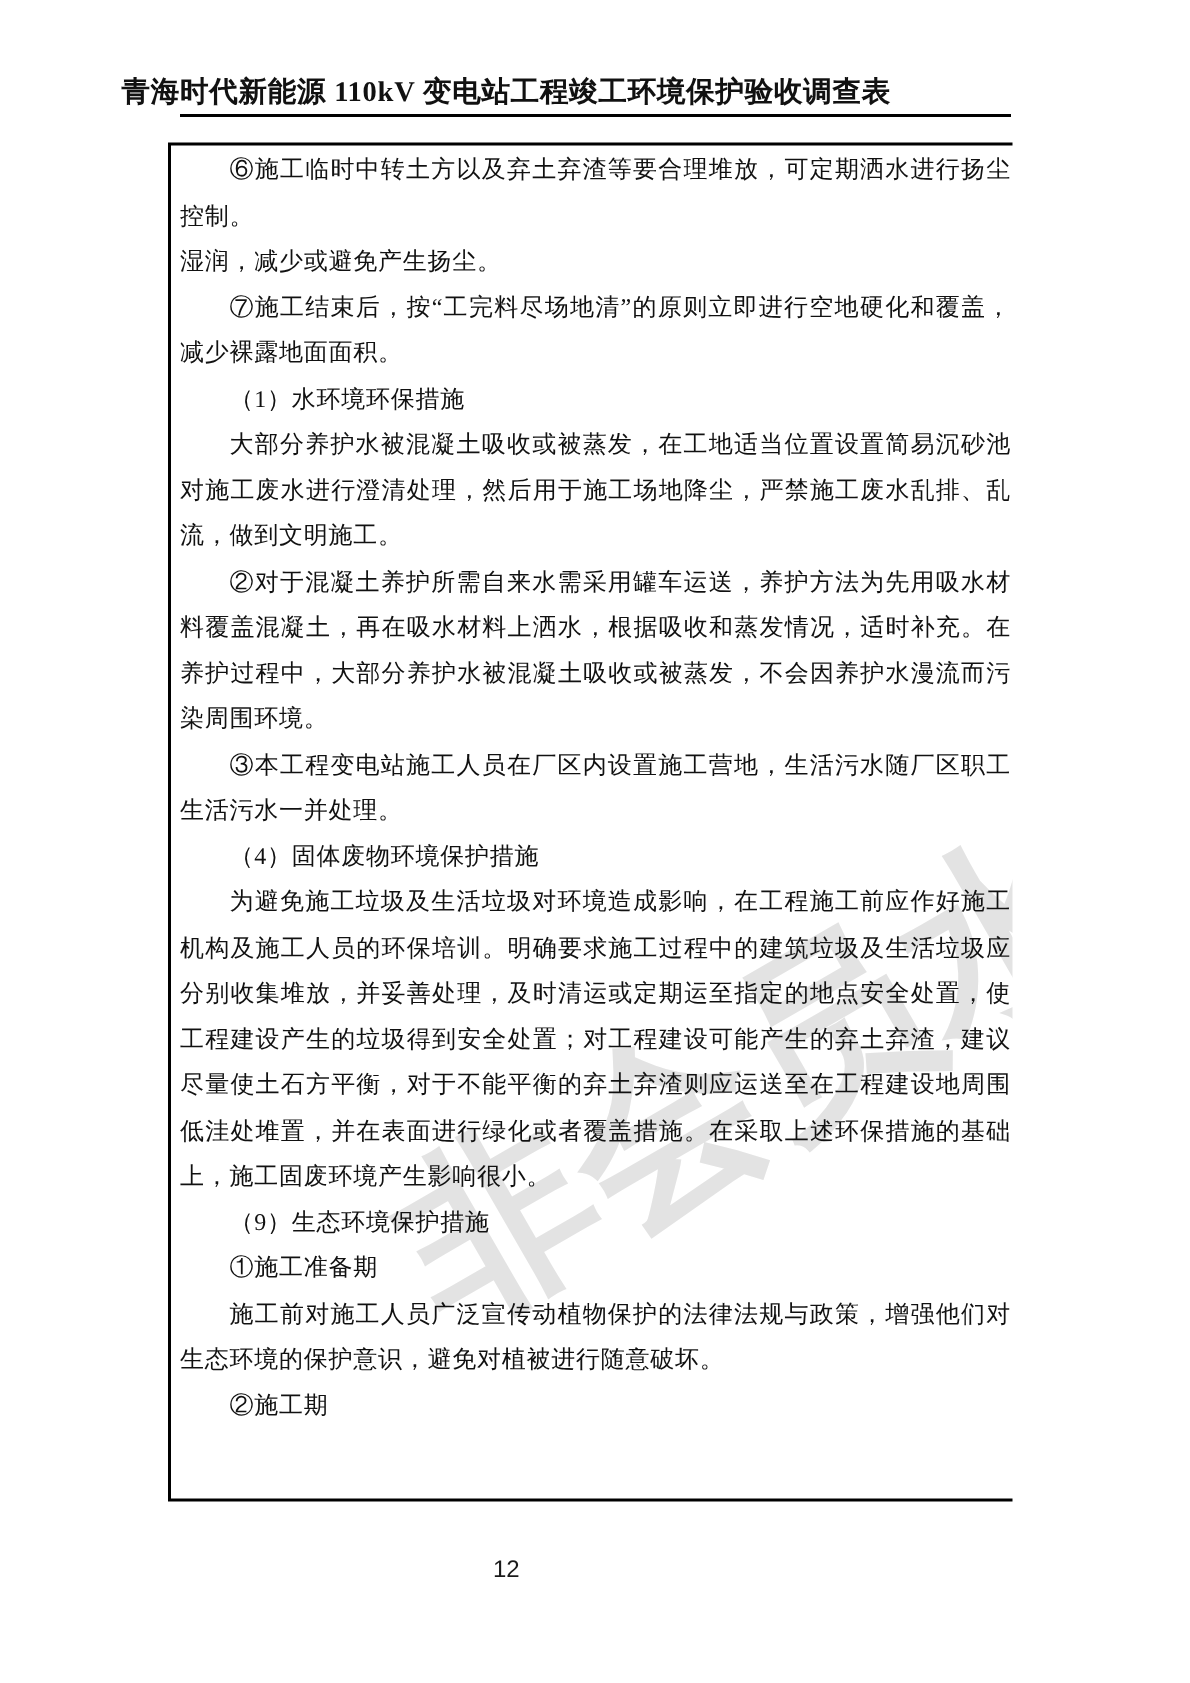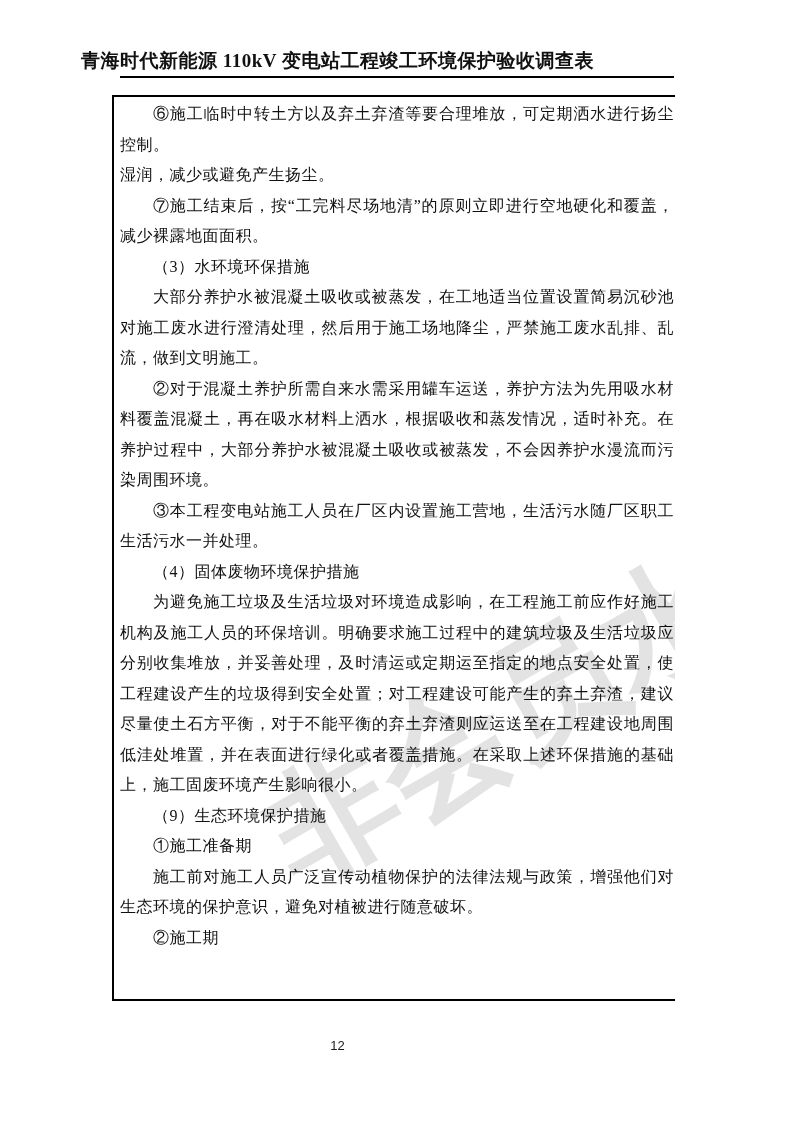--- a/index.html
+++ b/index.html
@@ -74,21 +74,21 @@
     white-space: nowrap;
     pointer-events: none;
     user-select: none;
   }
   .page-number {
     position: absolute;
     top: 1038px;
     left: 0;
     right: 0;
     text-align: center;
-    font-size: 13px;
+    font-size: 16px;
     font-family: "Liberation Sans", "DejaVu Sans", sans-serif;
     color: #1a1a1a;
   }
 </style>
 </head>
 <body>
 
 <div class="page">
 
   <div class="doc-title">青海时代新能源 110kV 变电站工程竣工环境保护验收调查表</div>
@@ -96,21 +96,21 @@
   <div class="title-rule"></div>
 
   <div class="content-table">
 
     <div class="watermark" style="color: rgb(227, 227, 227);">非会员水印</div>
 
     <div class="paragraphs">
         <p class="para indent">⑥施工临时中转土方以及弃土弃渣等要合理堆放，可定期洒水进行扬尘控制。</p>
         <p class="para">湿润，减少或避免产生扬尘。</p>
         <p class="para indent">⑦施工结束后，按“工完料尽场地清”的原则立即进行空地硬化和覆盖，减少裸露地面面积。</p>
-        <p class="para indent">（3）水环境环保措施</p>
+        <p class="para indent">（1）水环境环保措施</p>
         <p class="para indent">大部分养护水被混凝土吸收或被蒸发，在工地适当位置设置简易沉砂池对施工废水进行澄清处理，然后用于施工场地降尘，严禁施工废水乱排、乱流，做到文明施工。</p>
         <p class="para indent">②对于混凝土养护所需自来水需采用罐车运送，养护方法为先用吸水材料覆盖混凝土，再在吸水材料上洒水，根据吸收和蒸发情况，适时补充。在养护过程中，大部分养护水被混凝土吸收或被蒸发，不会因养护水漫流而污染周围环境。</p>
         <p class="para indent">③本工程变电站施工人员在厂区内设置施工营地，生活污水随厂区职工生活污水一并处理。</p>
         <p class="para indent">（4）固体废物环境保护措施</p>
         <p class="para indent">为避免施工垃圾及生活垃圾对环境造成影响，在工程施工前应作好施工机构及施工人员的环保培训。明确要求施工过程中的建筑垃圾及生活垃圾应分别收集堆放，并妥善处理，及时清运或定期运至指定的地点安全处置，使工程建设产生的垃圾得到安全处置；对工程建设可能产生的弃土弃渣，建议尽量使土石方平衡，对于不能平衡的弃土弃渣则应运送至在工程建设地周围低洼处堆置，并在表面进行绿化或者覆盖措施。在采取上述环保措施的基础上，施工固废环境产生影响很小。</p>
         <p class="para indent">（9）生态环境保护措施</p>
         <p class="para indent">①施工准备期</p>
         <p class="para indent">施工前对施工人员广泛宣传动植物保护的法律法规与政策，增强他们对生态环境的保护意识，避免对植被进行随意破坏。</p>
         <p class="para indent">②施工期</p>
       </div>

